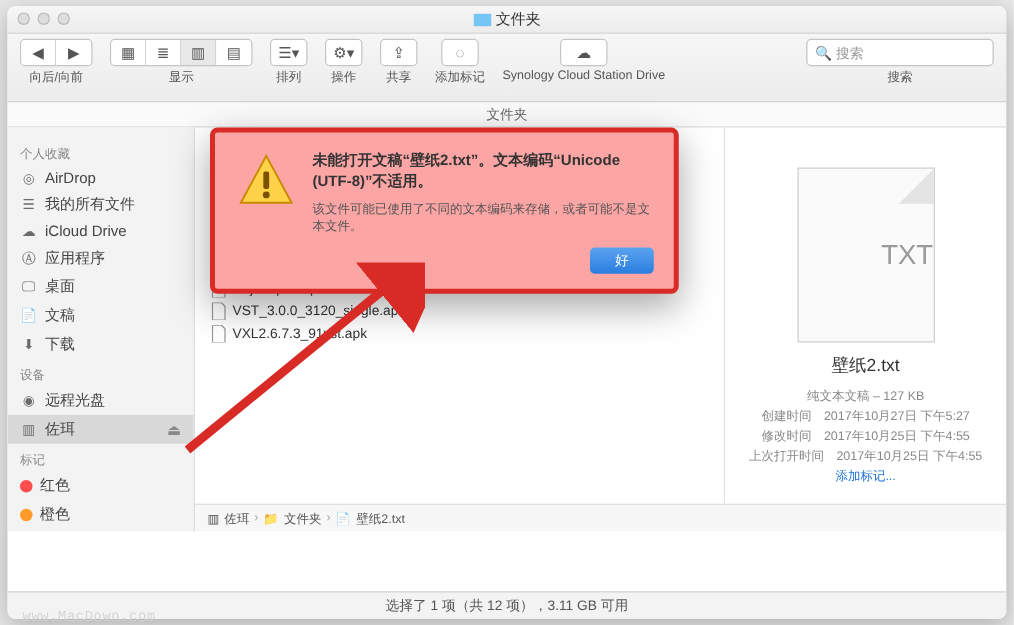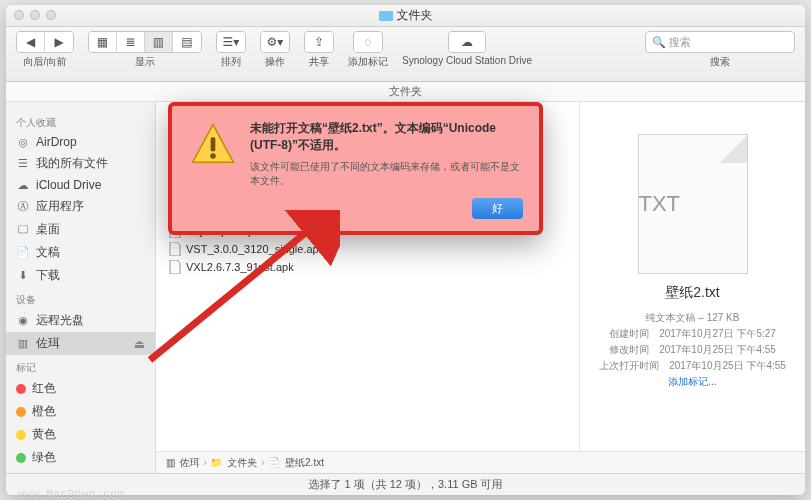--- a/index.html
+++ b/index.html
@@ -24,29 +24,29 @@
   .srow.sel { background: #d8d8d8; }
   .srow .sic { width: 14px; height: 14px; display: flex; align-items: center; justify-content: center; font-size: 11px; color: #6b6b6b; }
   .dot { width: 10px; height: 10px; border-radius: 50%; }
   .filearea { flex: 1; display: flex; flex-direction: column; min-width: 0; }
   .files { flex: 1; padding: 6px 0; font-size: 11px; color: #333; overflow: hidden; border-right: 1px solid #e4e4e4; }
   .frow { display: flex; align-items: center; gap: 4px; padding: 2px 12px; }
   .fic { width: 14px; height: 14px; display: inline-flex; align-items: center; justify-content: center; }
   .fic svg { width: 12px; height: 14px; }
   .cols { display: flex; flex: 1; min-height: 0; }
   .preview { width: 225px; padding: 12px; display: flex; flex-direction: column; align-items: center; font-size: 11px; color: #555; }
-  .txtthumb { width: 110px; height: 140px; background: #fafafa; border: 1px solid #d0d0d0; position: relative; display: flex; align-items: center; justify-content: flex-start; color: #9a9a9a; font-size: 22px; font-weight: 500; margin: 20px 0 10px; }
+  .txtthumb { width: 110px; height: 140px; background: #fafafa; border: 1px solid #d0d0d0; position: relative; display: flex; align-items: center; justify-content: flex-end; color: #9a9a9a; font-size: 22px; font-weight: 500; margin: 20px 0 10px; }
   .txtthumb::before { content:""; position:absolute; top:0; right:0; width:28px; height:28px; background: linear-gradient(135deg, transparent 50%, #e4e4e4 50%); }
   .pname { font-size: 14px; color: #333; margin-bottom: 8px; }
   .meta { font-size: 10px; color: #888; line-height: 1.6; text-align: center; }
   .meta .lbl { color:#888; }
   .addtag { color: #1a6fd6; cursor: pointer; }
   .breadcrumb { height: 22px; border-top: 1px solid #e0e0e0; display: flex; align-items: center; gap: 4px; padding: 0 10px; font-size: 10px; color: #555; background: #f7f7f7; }
   .breadcrumb .sep { color: #aaa; }
-  .status { height: 22px; border-top: 1px solid #d4d4d4; background: #f3f3f3; font-size: 11px; color: #555; display: flex; align-items: center; justify-content: center; }
+  .status { height: 22px; border-top: 1px solid #d4d4d4; background: #f3f3f3; font-size: 11px; color: #555; display: flex; align-items: center; justify-content: center; margin-top: 48px; }
   
   .dialog { position: absolute; left: 168px; top: 102px; width: 375px; background: #fca5a5; border: 4px solid #d92b26; border-radius: 6px; box-shadow: 0 10px 30px rgba(0,0,0,.35); padding: 14px 16px 12px; font-size: 11px; color: #333; }
   .dialog .row { display: flex; gap: 12px; }
   .warnicon { width: 50px; height: 50px; position: relative; flex-shrink: 0; }
   .warnicon svg { width: 50px; height: 50px; }
   .dlgmsg b { font-size: 12px; }
   .dlgmsg .desc { color: #555; margin-top: 6px; font-size: 10px; }
   .dlgbtn { float: right; margin-top: 10px; background: linear-gradient(#5aa3f0,#2a7de0); color: #fff; border: none; border-radius: 4px; padding: 3px 20px; font-size: 11px; cursor: pointer; }
   
   .arrow { position: absolute; left: 120px; top: 210px; width: 220px; height: 160px; pointer-events: none; }

